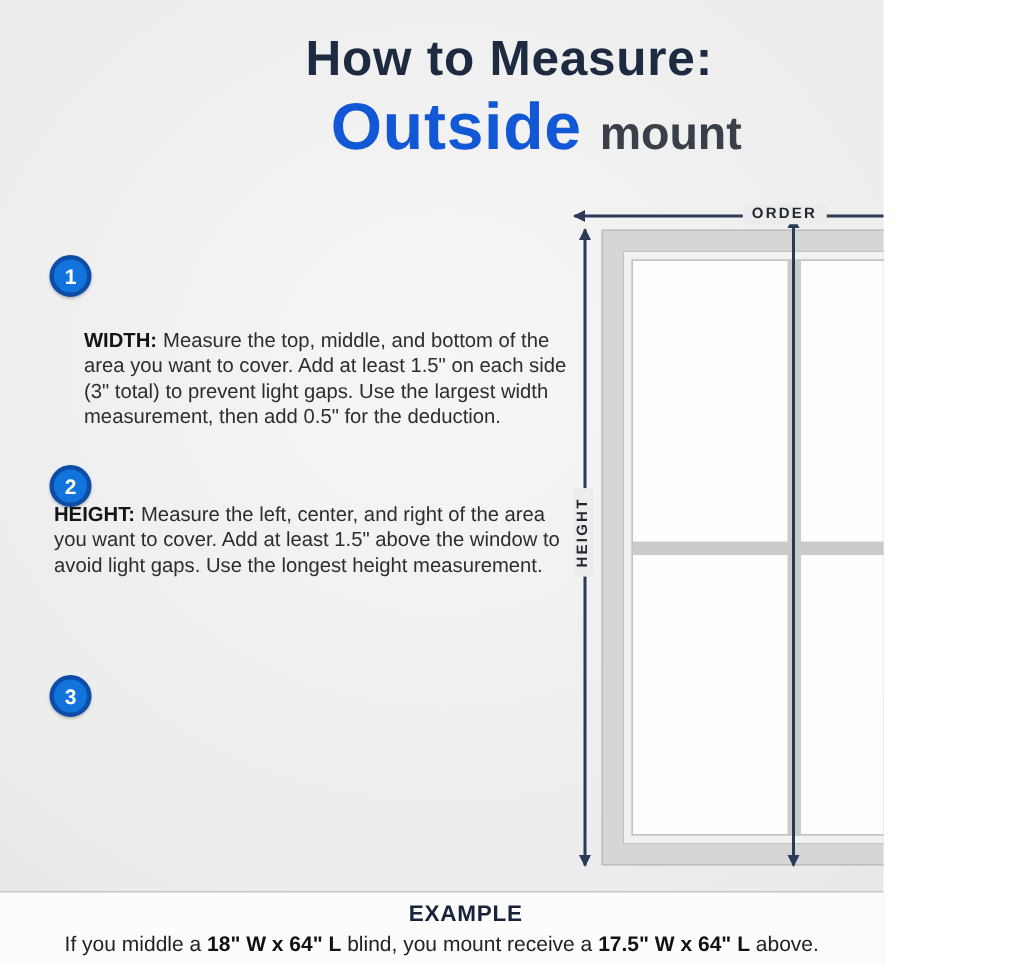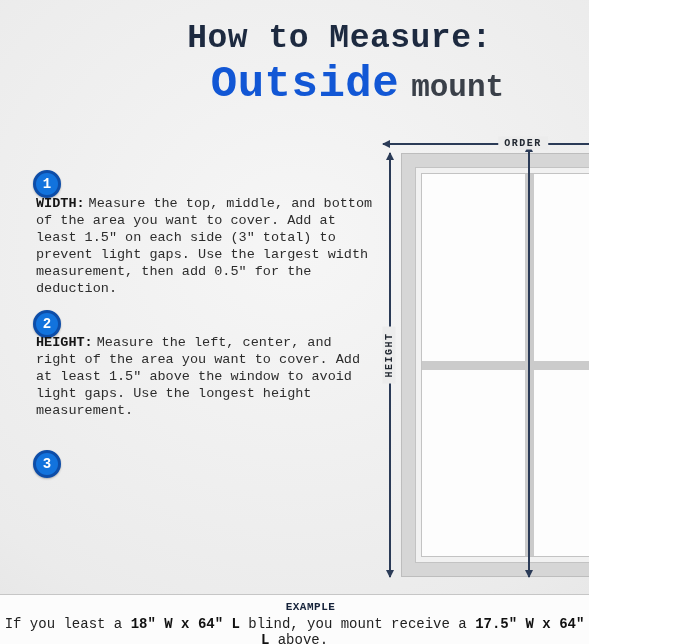--- a/index.html
+++ b/index.html
@@ -1,41 +1,40 @@
 <!DOCTYPE html>
 <html><head>
 <meta charset="utf-8">
 <style>
   * { margin:0; padding:0; box-sizing:border-box; }
   body { font-family:"Liberation Sans", sans-serif; }
   .page {
     position:relative; width:589px; height:644px; overflow:hidden;
     background: radial-gradient(130% 110% at 50% 38%, #f6f6f6 0%, #ebebeb 55%, #d9d9d9 100%);
-    font-family: Liberation Mono, monospace;
   }
 
   
   .title-wrap { position:absolute; top:20px; left:0; width:679px; text-align:center; }
   .t1 { font-size:33px; font-weight:700; color:#1d2a40; letter-spacing:0.5px; }
   .t2 { margin-top:2px;padding-left:36px; }
   .t2 .accent { font-size:44px; font-weight:800; color:#1257d5; letter-spacing:0.5px; }
   .t2 .rest   { font-size:31px; font-weight:600; color:#3a4049; margin-left:12px; }
 
   
   .step-badge {
     position:absolute; width:28px; height:28px; border-radius:50%;
     background:#1273dd; border:3px solid #0d4da8; color:#ffffff;
     font-size:14px; font-weight:700; display:flex; align-items:center; justify-content:center;
     box-shadow:0 1px 2px rgba(0,0,0,0.25);
   }
   .badge-1 { left:33px; top:170px; }
   .badge-2 { left:33px; top:310px; }
   .badge-3 { left:33px; top:450px; }
   .step-text { position:absolute; left:36px; width:340px; font-size:13.5px; line-height:17px; color:#2d2d2d; }
-  .text-1 { top:195px; }
+  .text-1 { top:218px;margin-left:20px; }
   .text-2 { top:334px; }
   .text-3 { top:486px; }
   .step-label { font-weight:700; color:#151515; margin-right:4px; }
 
   
   .diagram { position:absolute; left:383px; top:133px; width:280px; height:444px; }
   .dim { position:absolute; }
   .dim-width { top:10px; left:0; width:280px; height:0; border-top:2px solid #2b3b57; }
   .dim-width::before { content:""; position:absolute; left:-1px; top:-5px; width:0; height:0;
     border:4px solid transparent; border-left:0; border-right:8px solid #2b3b57; }
@@ -63,21 +62,21 @@
   .win-frame { position:absolute; left:13px; top:13px; right:13px; bottom:13px;
     background:#f1f1f1; border:1px solid #c3c3c3; }
   .win-panes { position:absolute; left:5px; top:5px; right:5px; bottom:5px;
     background:#cbcbcb; border:1px solid #c3c3c3;
     display:grid; grid-template-columns:1fr 1fr; grid-template-rows:1fr 1fr; gap:9px; }
   .pane { background:#fdfdfd; }
 
   
   .footer { position:absolute; left:0; right:0; bottom:0; height:50px;
     background:#fcfcfc; border-top:1px solid #c6c6c6; text-align:center; }
-  .ex-head { margin-top:6px; font-size:11px; font-weight:800; letter-spacing:0.5px; color:#16233a;margin-left:32px; }
+  .ex-head { margin-top:6px; font-size:15px; font-weight:800; letter-spacing:0.5px; color:#16233a;margin-left:32px; }
   .ex-text { margin-top:3px; font-size:14px; color:#222222; }
   .ex-text b { font-weight:700; color:#111111; }
 </style>
 </head>
 <body>
 
 <div class="page">
 
   <div class="title-wrap">
     <div class="t1">How to Measure:</div>
@@ -111,17 +110,17 @@
     <div class="dim dim-height"></div>
     <div class="dim dim-center"></div>
 
     <span class="dim-label label-width">ORDER</span>
     <span class="dim-label label-height">HEIGHT</span>
   </div>
 
   <div class="footer">
     <div class="ex-head">EXAMPLE</div>
     <div class="ex-text">
-      <span>If you least a </span><b>18" W x 64" L</b><span> blind, you mount receive a </span><b>17.5" W x 64" L</b><span> above.</span>
+      <span>If you middle a </span><b>18" W x 64" L</b><span> blind, you mount receive a </span><b>17.5" W x 64" L</b><span> above.</span>
     </div>
   </div>
 
 </div>
 
 </body></html>

